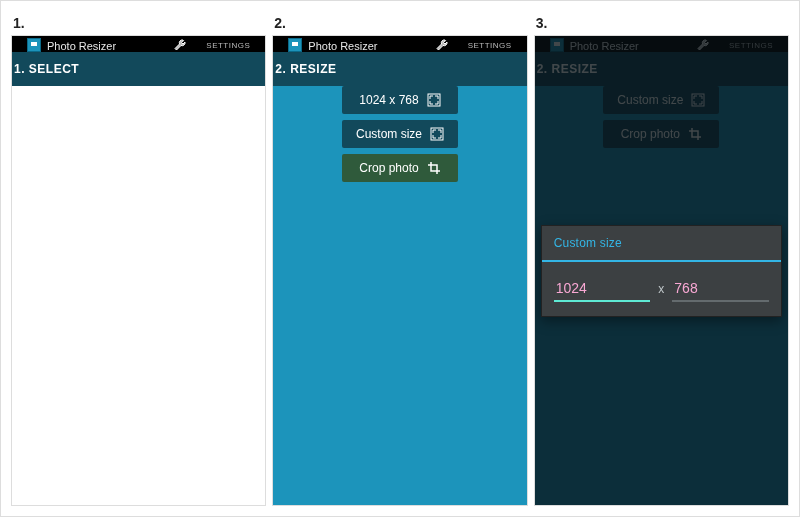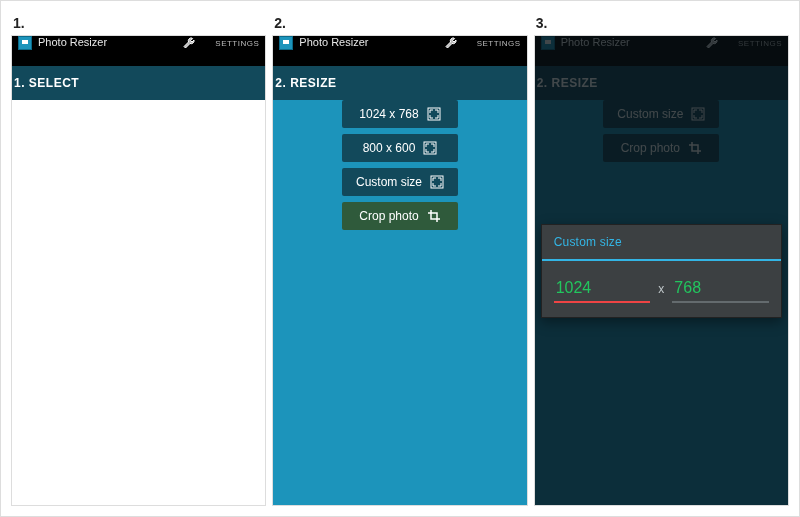--- a/index.html
+++ b/index.html
@@ -1,39 +1,39 @@
 <!DOCTYPE html>
 <html><head>
 <meta charset="utf-8">
 <style>
   *{box-sizing:border-box;margin:0;padding:0;font-family:Arial,Helvetica,sans-serif}
   body{background:#fff;width:800px;height:517px;display:flex;gap:6px;padding:10px;border:1px solid #ddd}
   .col{flex:1;display:flex;flex-direction:column}
   .num{font-weight:bold;font-size:14px;color:#222;padding:4px 2px}
   .phone{flex:1;border:1px solid #ddd;position:relative;overflow:hidden;display:flex;flex-direction:column}
-  .topbar{height:30px;background:#000;display:flex;align-items:flex-start;padding:0 6px;color:#e7e7e7}
+  .topbar{height:16px;background:#000;display:flex;align-items:flex-end;padding:0 15px;color:#e7e7e7}
   .topbar .logo{width:14px;height:14px;background:#1c94bb;border:1px solid #0b6a89;position:relative;margin-right:6px}
   .topbar .logo::after{content:"";position:absolute;left:3px;top:3px;right:3px;height:4px;background:#fff}
   .topbar .title{font-size:11px;flex:1}
   .topbar .settings{display:flex;align-items:center;gap:19px;font-size:8px;letter-spacing:.5px;color:#bbb}
   .topbar .settings svg{width:14px;height:14px}
   .stepbar{height:34px;background:#12495b;color:#fff;display:flex;align-items:center;padding:0 2px;font-size:12px;font-weight:bold;letter-spacing:.5px}
   .content{flex:1;background:#1c94bb;display:flex;flex-direction:column;align-items:center;justify-content:flex-start;gap:6px}
   .btn{background:#12495b;color:#fff;font-size:12px;padding:7px 10px;border-radius:2px;display:flex;align-items:center;gap:8px;min-width:116px;justify-content:center;cursor:pointer}
   .btn.green{background:#2f5a3b}
   .btn .lbl{white-space:nowrap}
   .ic{width:14px;height:14px;display:inline-flex}
   .ic svg{width:100%;height:100%;fill:#fff;stroke:#fff}
   
   .dim{position:absolute;inset:0;background:rgba(10,20,25,.58)}
   .half{filter:brightness(.55)}
   .dialog{position:absolute;left:6px;right:6px;top:50%;transform:translateY(-50%);background:#3c4042;color:#ddd;border:1px solid #222;box-shadow:0 4px 12px rgba(0,0,0,.4)}
   .dlg-title{padding:10px 12px;font-size:12px;color:#33b5e5;border-bottom:2px solid #33b5e5;letter-spacing:.2px}
   .dlg-body{display:flex;align-items:center;gap:8px;padding:14px 12px}
-  .dlg-body .field{flex:1;background:transparent;color:#22c55e;font-size:16px;border:none;border-bottom:2px solid #ef4444;padding:4px 2px}
+  .dlg-body .field{flex:1;background:transparent;color:#f9a8d4;font-size:14px;border:none;border-bottom:2px solid #5eead4;padding:4px 2px}
   .dlg-body .x{color:#bfc6c9;font-size:12px}
   .dlg-actions{display:flex;border-top:1px solid #2a2d2f}
   .dlg-actions .act{flex:1;text-align:center;padding:10px 0;font-size:11px;color:#d6d6d6;cursor:pointer}
   .dlg-actions .act+.act{border-left:1px solid #2a2d2f}
 </style>
 </head>
 <body>
 
 <svg width="0" height="0" style="position:absolute">
   <defs>
@@ -101,28 +101,20 @@
     <div class="content">
       <div class="btn">
         <span class="lbl">1024 x 768</span>
         <span class="ic">
             <svg viewBox="0 0 14 14">
               <use href="#i-expand"></use>
             </svg>
           </span>
       </div>
       <div class="btn">
-        <span class="lbl">800 x 600</span>
-        <span class="ic">
-            <svg viewBox="0 0 14 14">
-              <use href="#i-expand"></use>
-            </svg>
-          </span>
-      </div>
-      <div class="btn">
         <span class="lbl">Custom size</span>
         <span class="ic">
             <svg viewBox="0 0 14 14">
               <use href="#i-expand"></use>
             </svg>
           </span>
       </div>
       <div class="btn green">
         <span class="lbl">Crop photo</span>
         <span class="ic">

